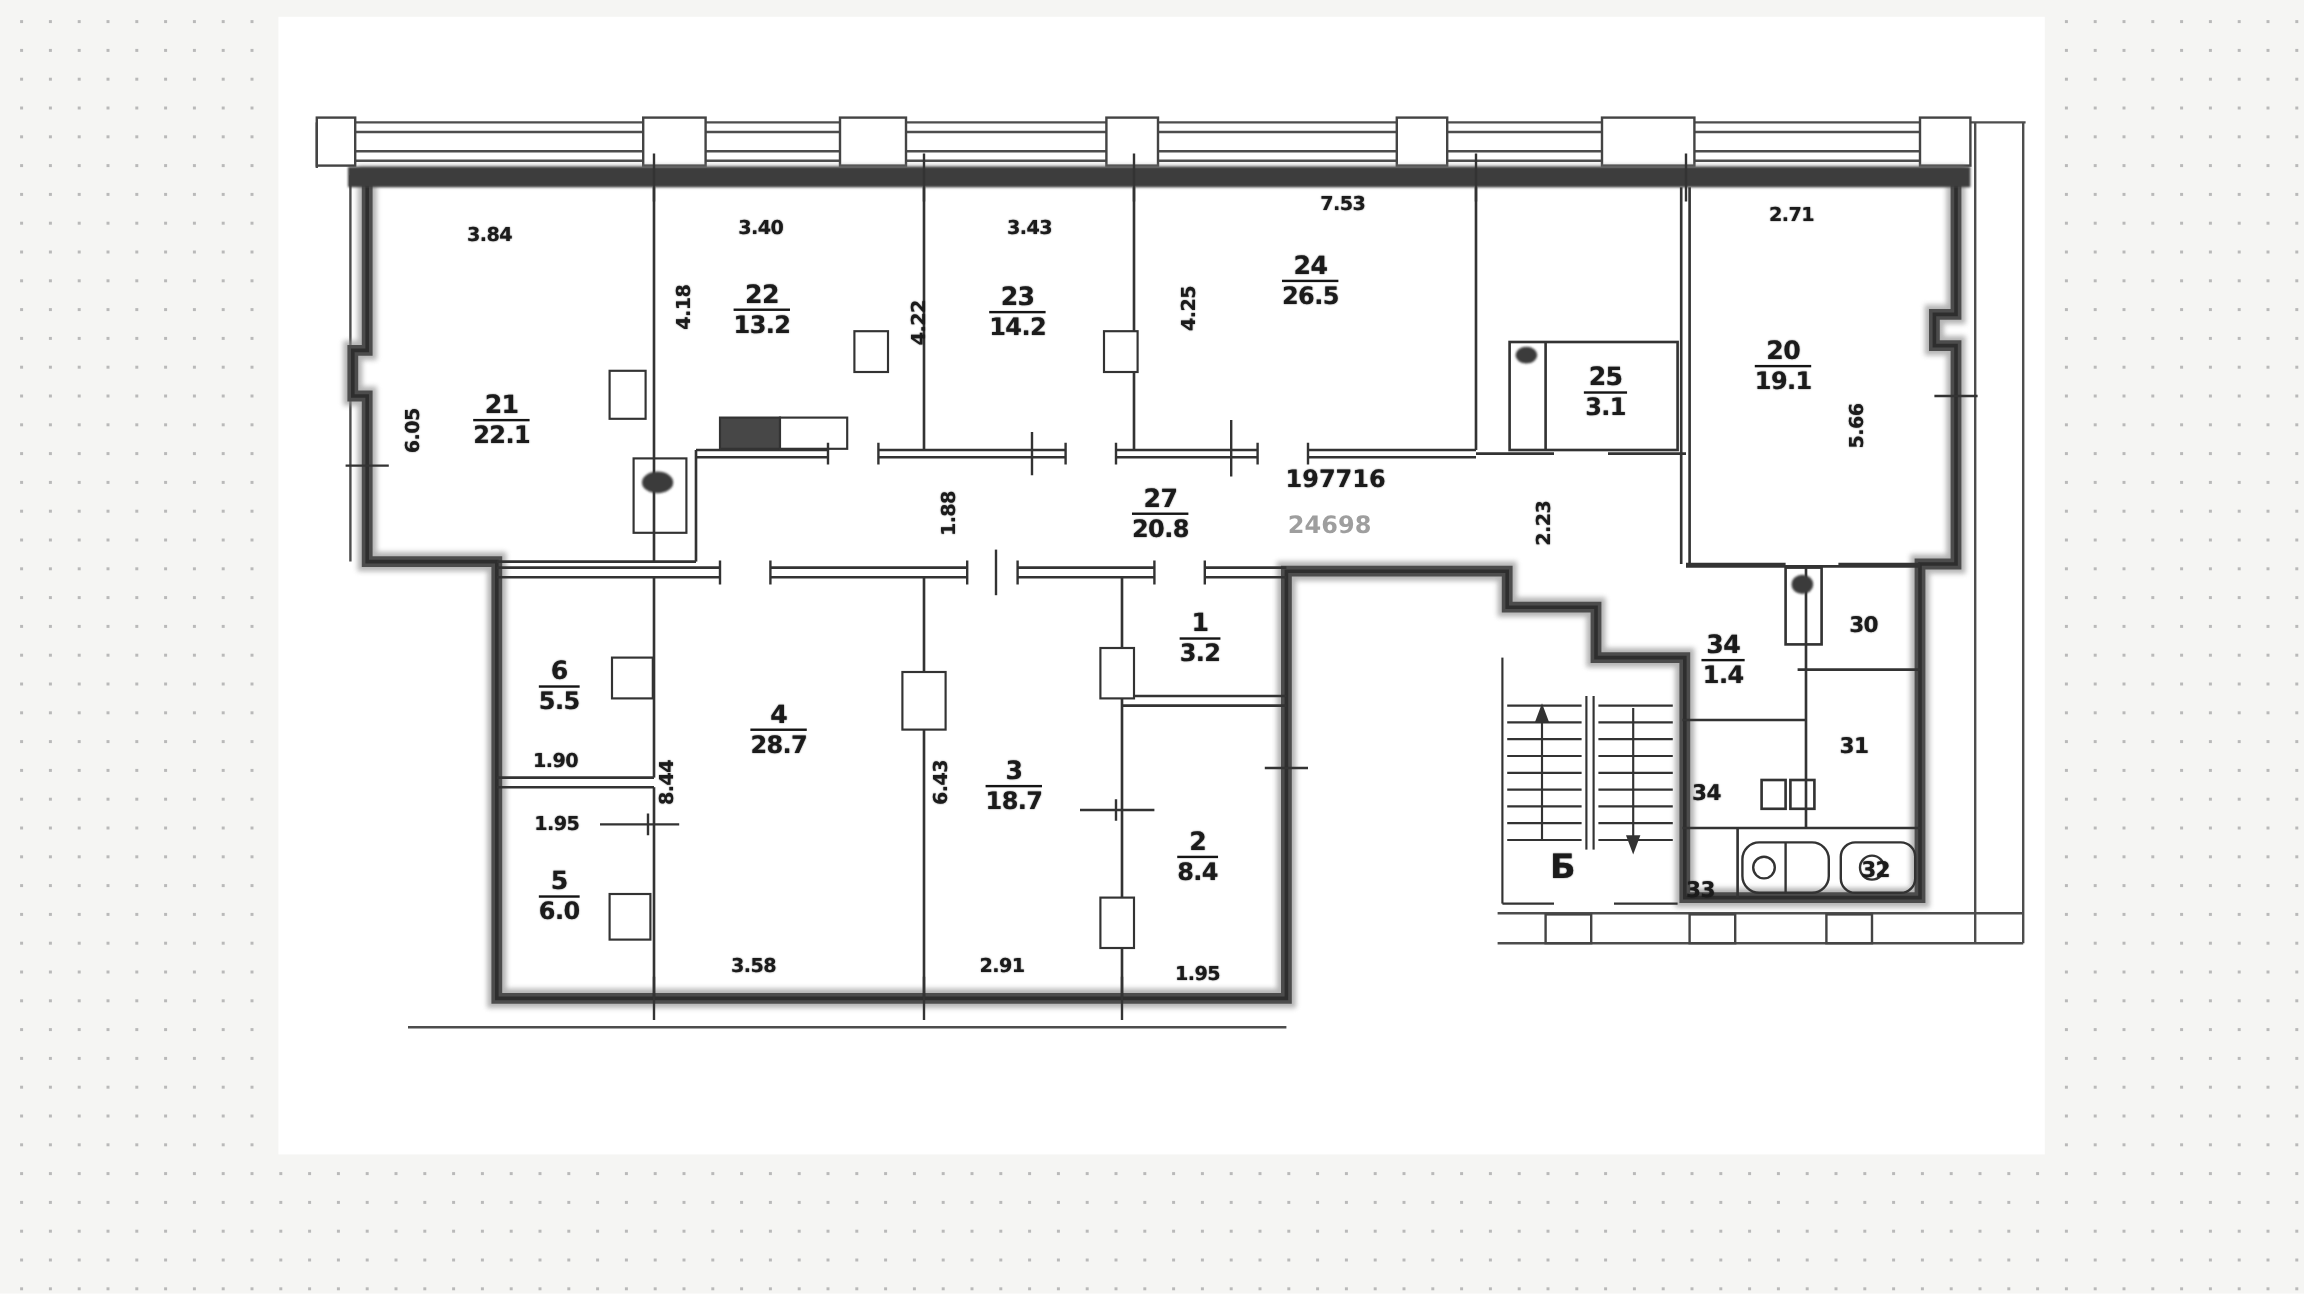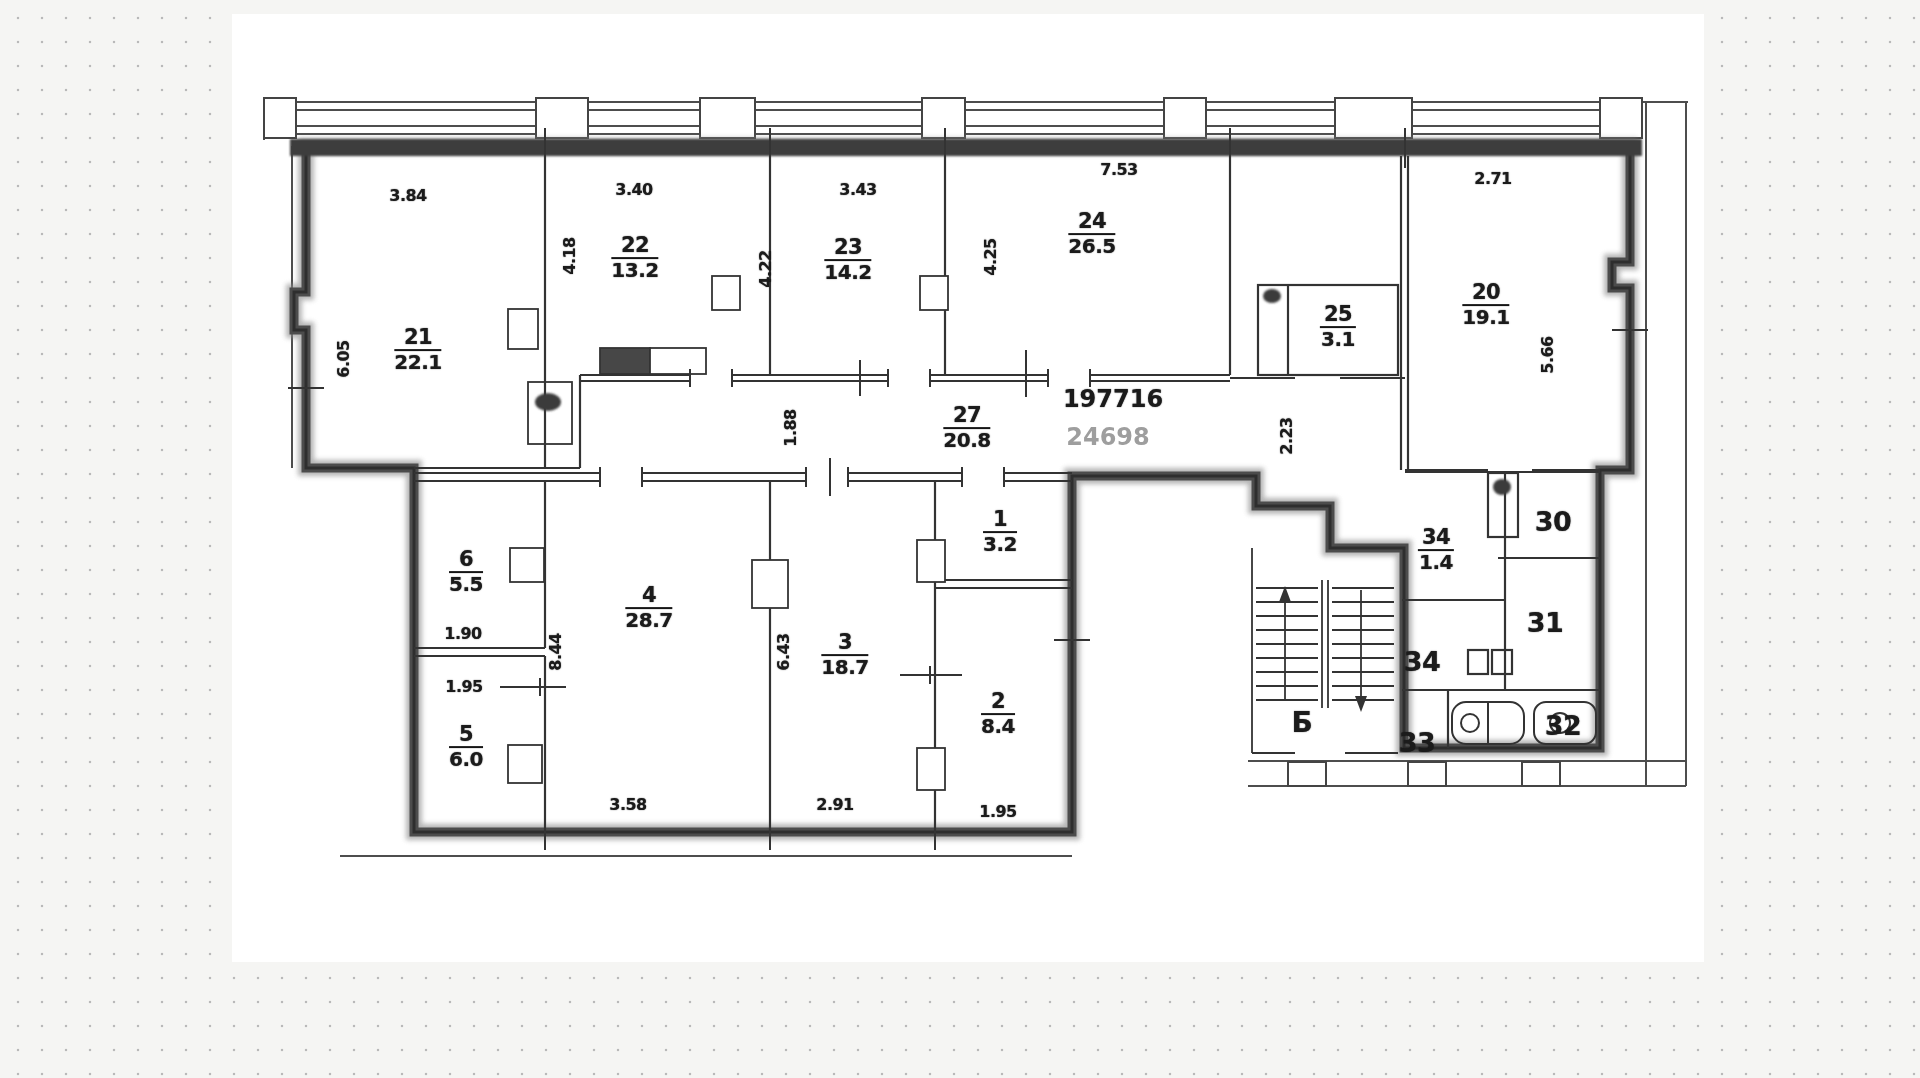--- a/index.html
+++ b/index.html
@@ -14,24 +14,24 @@
   #paper{
     position:absolute;left:232px;top:14px;width:1472px;height:948px;
     background:#ffffff;
   }
   #plan-svg{position:absolute;left:0;top:0;}
   .lbl{position:absolute;transform:translate(-50%,-50%);color:#1b1b1b;
        text-shadow:0 0 1.2px rgba(10,10,10,.75);white-space:nowrap;
        font-weight:bold;letter-spacing:-0.5px;text-align:center;line-height:1.02;}
   .room .n{display:block;border-bottom:2.5px solid #151515;padding:0 4px 1px;font-size:21px;}
   .room .a{display:block;padding-top:1px;font-size:20px;}
-  .num{font-size:27px;}
+  .num{font-size:18px;}
   .dim{font-size:16px;}
   .dim.v{transform:translate(-50%,-50%) rotate(-90deg);}
-  .stamp{font-size:24px;letter-spacing:0;}
+  .stamp{font-size:20px;letter-spacing:0;}
   .stamp.gray{color:#9e9e9e;text-shadow:none;}
   .stair-lbl{font-size:28px;}
 </style>
 </head>
 <body>
 
 <div id="paper"></div>
 
 <svg id="plan-svg" width="1920" height="1078" viewBox="0 0 1920 1078">
   <defs>

